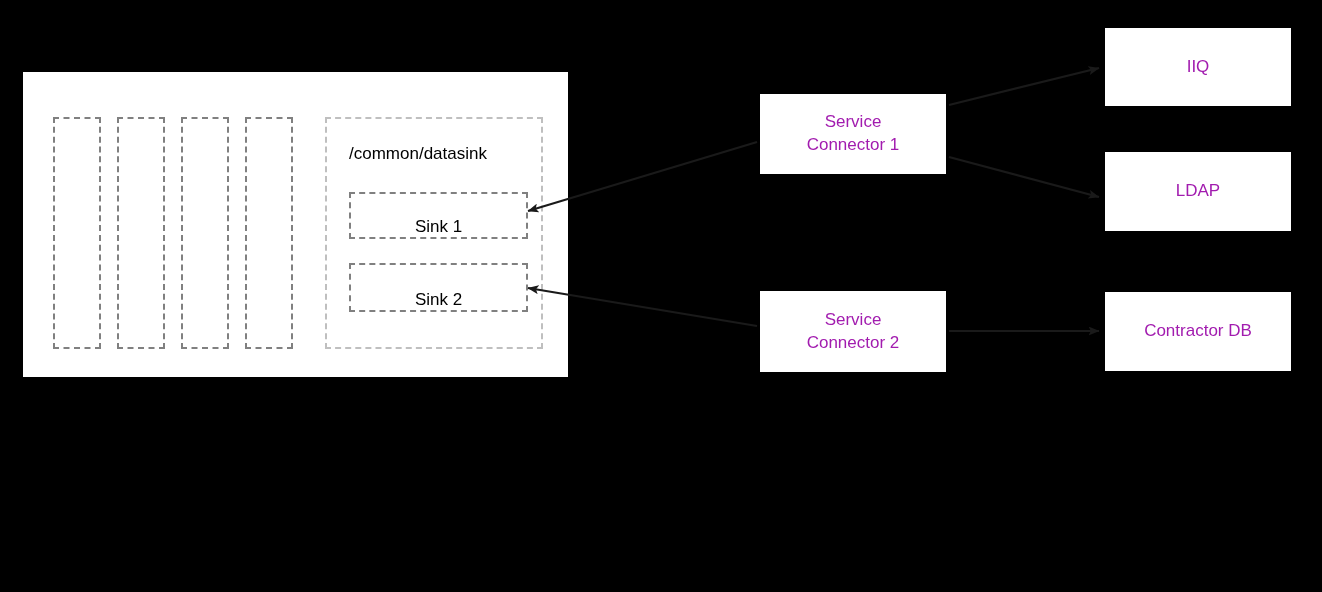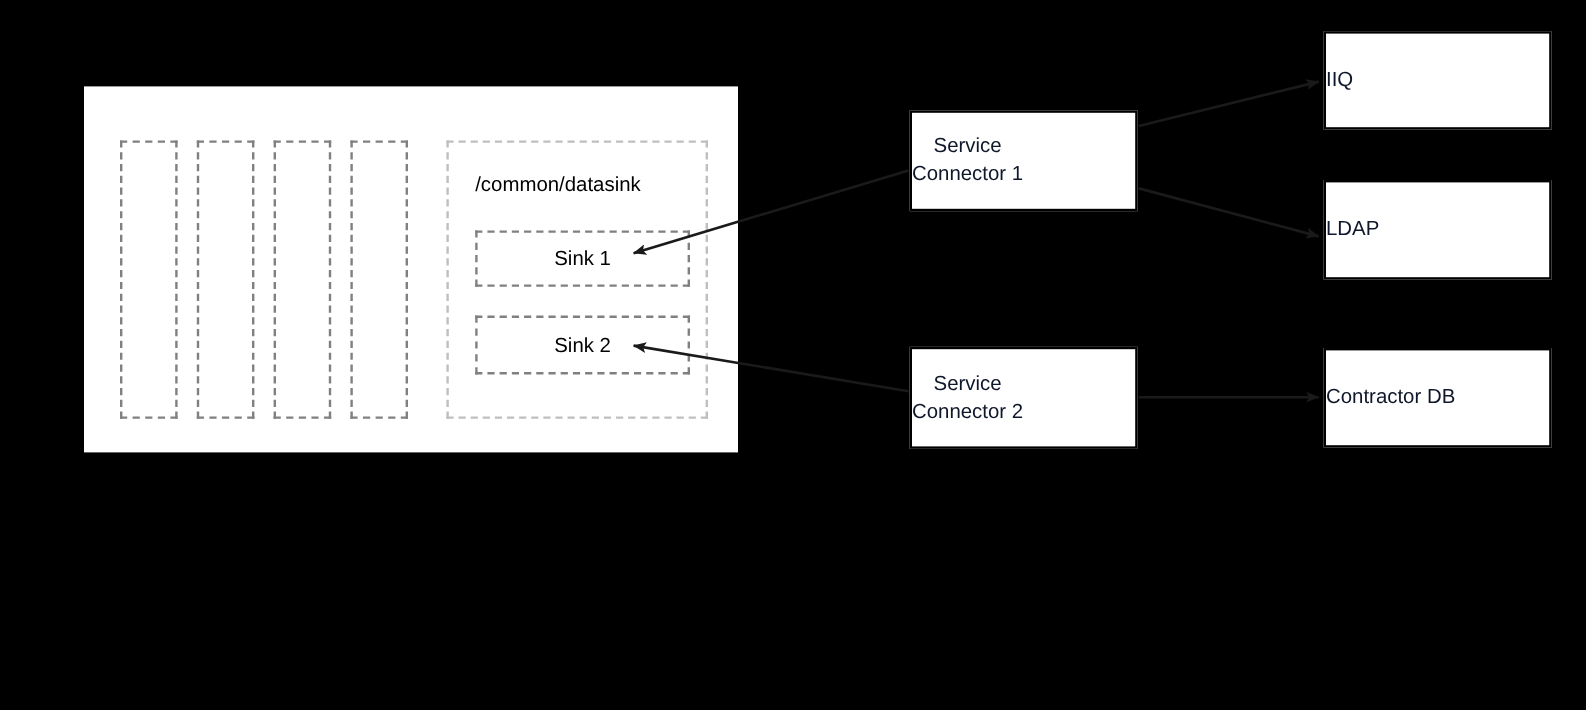--- a/index.html
+++ b/index.html
@@ -41,55 +41,56 @@
     font-size: 17px;
     line-height: 1;
     white-space: nowrap;
   }
   .sink-box {
     position: absolute;
     box-sizing: border-box;
     border: 2px dashed #808080;
     background: transparent;
     display: flex;
-    align-items: center;
+    align-items: flex-end;
     justify-content: center;
     color: #000000;
     font-size: 17px;
   }
   
   .node-box {
     position: absolute;
     box-sizing: border-box;
     background: #ffffff;
     border: 2px solid #000000;
     display: flex;
     align-items: center;
+    justify-content: center;
     text-align: center;
-    color: #0f172a;
+    color: #a21caf;
     font-size: 17px;
     line-height: 1.35;
     white-space: pre-line;
   }
   
   #edges {
     position: absolute;
     left: 0;
     top: 0;
     width: 1322px;
     height: 592px;
     pointer-events: none;
   }
 </style>
 </head>
 <body>
 
 <div id="canvas">
 
-  <div class="white-panel" style="left:23px; top:72px; width:545px; height:305px;margin-left:47px;">
+  <div class="white-panel" style="left:23px; top:72px; width:545px; height:305px;">
 
     <div class="dashed-col" style="left:30px; top:45px; width:48px; height:232px;"></div>
     <div class="dashed-col" style="left:94px; top:45px; width:48px; height:232px;"></div>
     <div class="dashed-col" style="left:158px; top:45px; width:48px; height:232px;"></div>
     <div class="dashed-col" style="left:222px; top:45px; width:48px; height:232px;"></div>
 
     <div class="datasink-group" style="left:302px; top:45px; width:218px; height:232px;">
       <div class="datasink-label" style="left:22px; top:26px;">/common/datasink</div>
 
       <div class="sink-box" style="left:22px; top:73px; width:179px; height:47px;">

